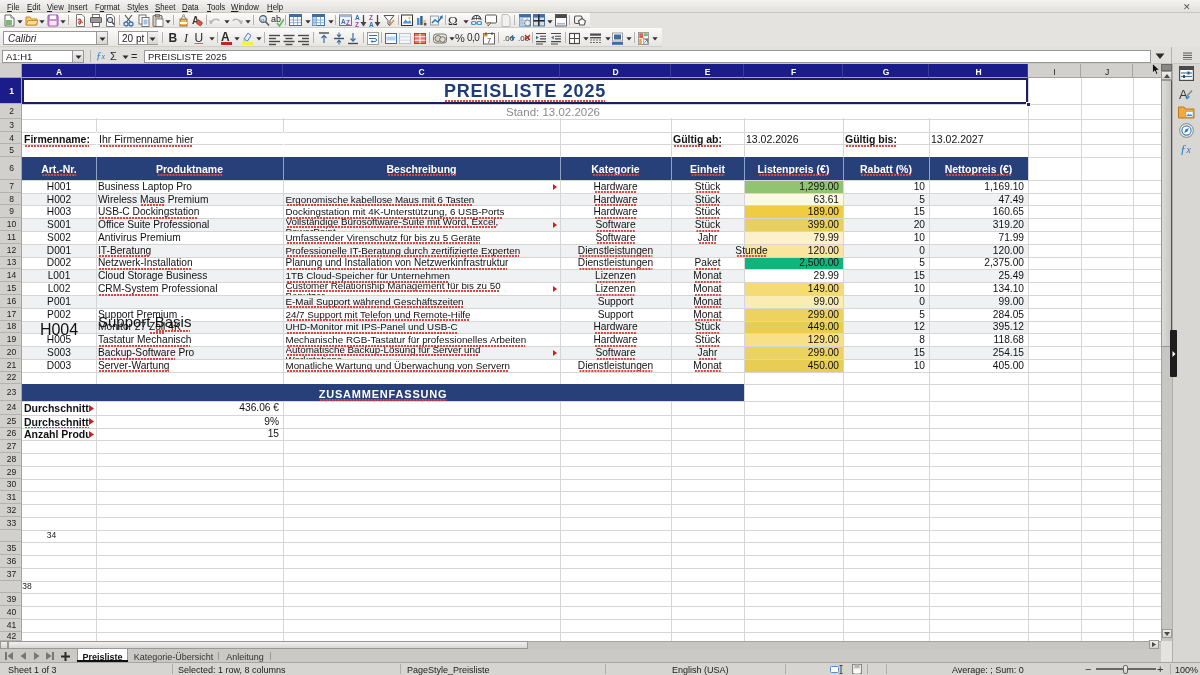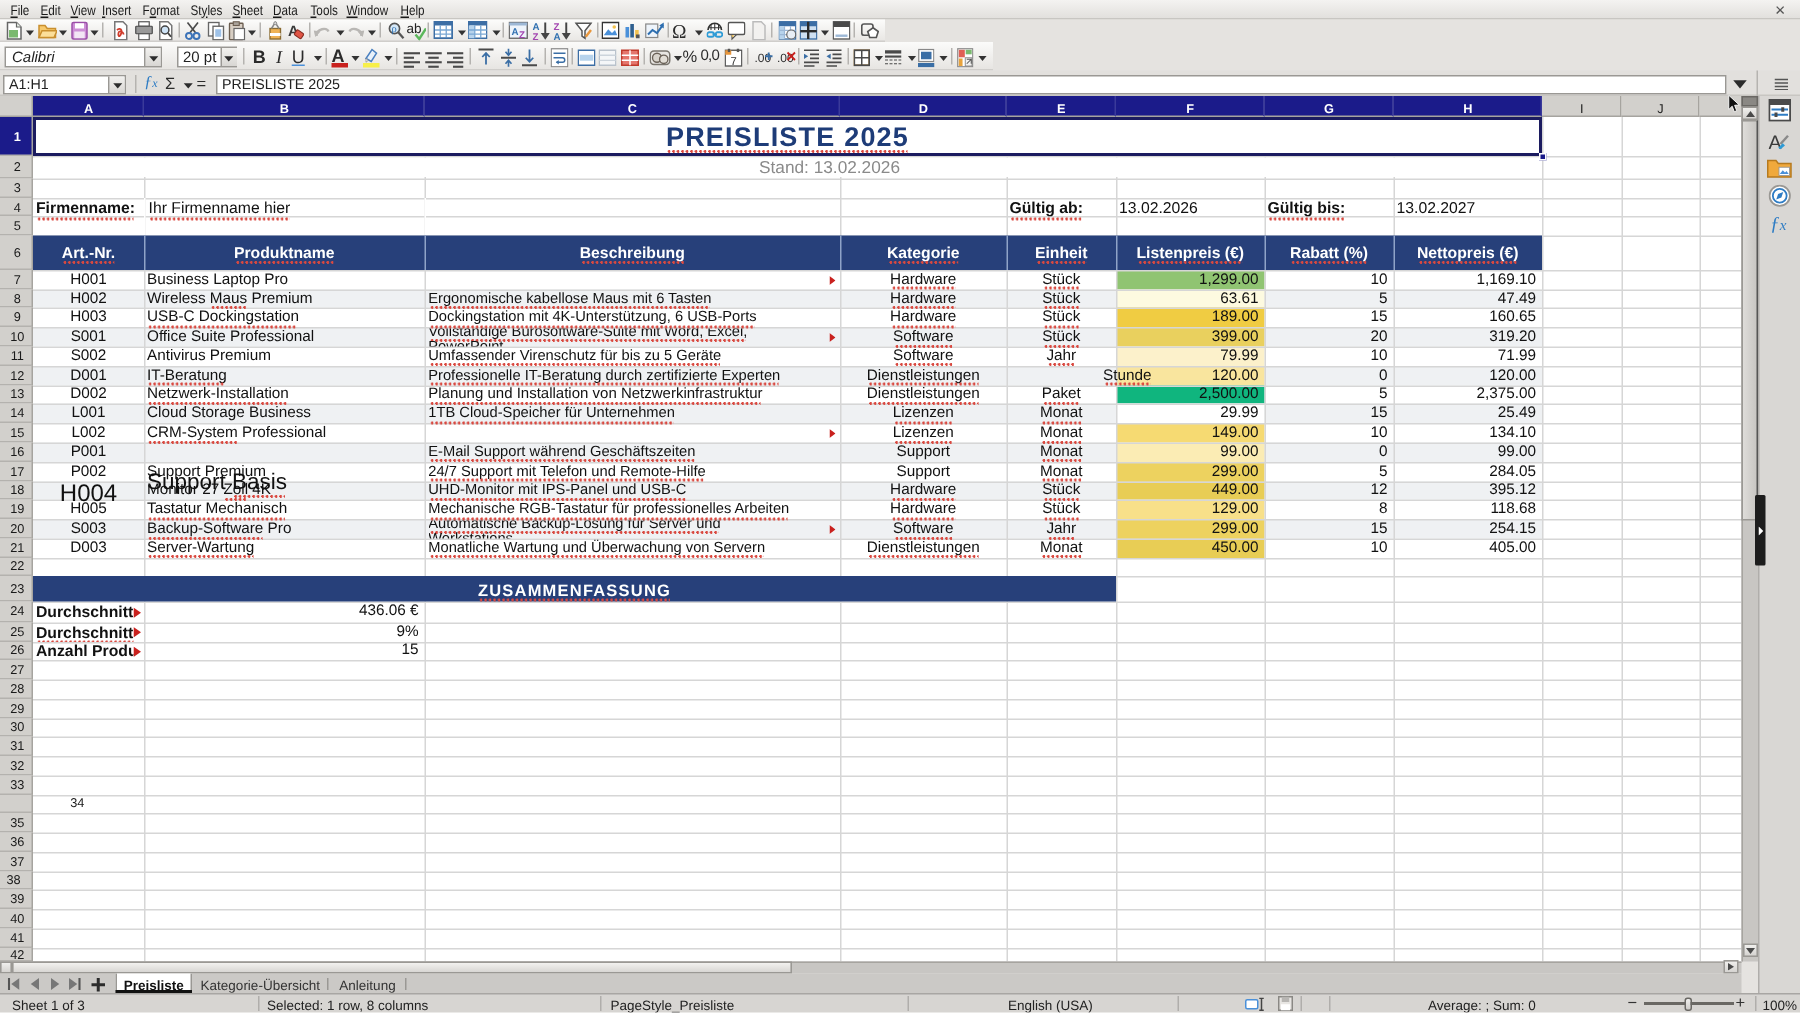--- a/index.html
+++ b/index.html
@@ -496,21 +496,21 @@
 <div style="position:absolute;left:11.5px;top:517.625px;transform:translateX(-50%);white-space:pre;font-size:8.5px;color:#1a1a1a;line-height:11px;">33</div>
 <div style="position:absolute;left:0px;top:529.5px;width:22px;height:12.75px;background:#d2d0cc;border-right:1px solid #a6a49f;border-bottom:1px solid #b4b2ae;"></div>
 <div style="position:absolute;left:11.5px;top:530.375px;transform:translateX(-50%);white-space:pre;font-size:8.5px;color:#1a1a1a;line-height:11px;margin-left:40px;">34</div>
 <div style="position:absolute;left:0px;top:542.25px;width:22px;height:12.75px;background:#d2d0cc;border-right:1px solid #a6a49f;border-bottom:1px solid #b4b2ae;"></div>
 <div style="position:absolute;left:11.5px;top:543.125px;transform:translateX(-50%);white-space:pre;font-size:8.5px;color:#1a1a1a;line-height:11px;">35</div>
 <div style="position:absolute;left:0px;top:555.0px;width:22px;height:12.75px;background:#d2d0cc;border-right:1px solid #a6a49f;border-bottom:1px solid #b4b2ae;"></div>
 <div style="position:absolute;left:11.5px;top:555.875px;transform:translateX(-50%);white-space:pre;font-size:8.5px;color:#1a1a1a;line-height:11px;">36</div>
 <div style="position:absolute;left:0px;top:567.75px;width:22px;height:12.75px;background:#d2d0cc;border-right:1px solid #a6a49f;border-bottom:1px solid #b4b2ae;"></div>
 <div style="position:absolute;left:11.5px;top:568.625px;transform:translateX(-50%);white-space:pre;font-size:8.5px;color:#1a1a1a;line-height:11px;">37</div>
 <div style="position:absolute;left:0px;top:580.5px;width:22px;height:12.75px;background:#d2d0cc;border-right:1px solid #a6a49f;border-bottom:1px solid #b4b2ae;"></div>
-<div style="position:absolute;left:9px;top:581.375px;transform:translateX(-50%);white-space:pre;font-size:8.5px;color:#1a1a1a;line-height:11px;">38</div>
+<div style="position:absolute;left:27px;top:581.375px;transform:translateX(-50%);white-space:pre;font-size:8.5px;color:#1a1a1a;line-height:11px;">38</div>
 <div style="position:absolute;left:0px;top:593.25px;width:22px;height:12.75px;background:#d2d0cc;border-right:1px solid #a6a49f;border-bottom:1px solid #b4b2ae;"></div>
 <div style="position:absolute;left:11.5px;top:594.125px;transform:translateX(-50%);white-space:pre;font-size:8.5px;color:#1a1a1a;line-height:11px;">39</div>
 <div style="position:absolute;left:0px;top:606.0px;width:22px;height:12.75px;background:#d2d0cc;border-right:1px solid #a6a49f;border-bottom:1px solid #b4b2ae;"></div>
 <div style="position:absolute;left:11.5px;top:606.875px;transform:translateX(-50%);white-space:pre;font-size:8.5px;color:#1a1a1a;line-height:11px;">40</div>
 <div style="position:absolute;left:0px;top:618.75px;width:22px;height:12.75px;background:#d2d0cc;border-right:1px solid #a6a49f;border-bottom:1px solid #b4b2ae;"></div>
 <div style="position:absolute;left:11.5px;top:619.625px;transform:translateX(-50%);white-space:pre;font-size:8.5px;color:#1a1a1a;line-height:11px;">41</div>
 <div style="position:absolute;left:0px;top:631.5px;width:22px;height:9.5px;background:#d2d0cc;border-right:1px solid #a6a49f;border-bottom:1px solid #b4b2ae;"></div>
 <div style="position:absolute;left:11.5px;top:630.75px;transform:translateX(-50%);white-space:pre;font-size:8.5px;color:#1a1a1a;line-height:11px;">42</div>
 <div style="position:absolute;left:22.0px;top:192.6px;width:1006.0px;height:12.800000000000011px;background:#eff1f3;"></div>
 <div style="position:absolute;left:22.0px;top:218.2px;width:1006.0px;height:12.800000000000011px;background:#eff1f3;"></div>
@@ -682,20 +682,23 @@
 <div style="position:absolute;left:59.0px;top:270.2px;transform:translateX(-50%);white-space:pre;font-size:10.2px;color:#111;">L001</div>
 <div style="position:absolute;left:98px;top:270.2px;white-space:pre;font-size:10.2px;color:#111;">Cloud Storage Business</div>
 <div style="position:absolute;left:285.5px;top:270.2px;white-space:pre;font-size:9.8px;color:#111;"><span class="sq">1TB Cloud-Speicher für Unternehmen</span></div>
 <div style="position:absolute;left:615.5px;top:270.2px;transform:translateX(-50%);white-space:pre;font-size:10.2px;color:#111;"><span class="sq">Lizenzen</span></div>
 <div style="position:absolute;left:707.5px;top:270.2px;transform:translateX(-50%);white-space:pre;font-size:10.2px;color:#111;"><span class="sq">Monat</span></div>
 <div style="position:absolute;right:361px;top:270.2px;white-space:pre;font-size:10.2px;color:#111;">29.99</div>
 <div style="position:absolute;right:275px;top:270.2px;white-space:pre;font-size:10.2px;color:#111;">15</div>
 <div style="position:absolute;right:176px;top:270.2px;white-space:pre;font-size:10.2px;color:#111;">25.49</div>
 <div style="position:absolute;left:59.0px;top:283.1px;transform:translateX(-50%);white-space:pre;font-size:10.2px;color:#111;">L002</div>
 <div style="position:absolute;left:98px;top:283.1px;white-space:pre;font-size:10.2px;color:#111;"><span class="sq">CRM-System</span> Professional</div>
+<div style="position:absolute;left:285.5px;top:282.7px;width:271px;height:12.300000000000011px;overflow:hidden;">
+      <div style="position:absolute;top:-2px;white-space:pre;font-size:9.8px;color:#111;line-height:10px;"><span class="sq">Customer Relationship Management für bis zu 50</span><br><span class="sq">Benutzer</span></div>
+    </div>
 <svg style="position:absolute;left:553px;top:286.1px" width="4" height="6" viewBox="0 0 4 6">
       <path d="M0 0 L4 3 L0 6 Z" fill="#c9211e"></path>
     </svg>
 <div style="position:absolute;left:615.5px;top:283.1px;transform:translateX(-50%);white-space:pre;font-size:10.2px;color:#111;"><span class="sq">Lizenzen</span></div>
 <div style="position:absolute;left:707.5px;top:283.1px;transform:translateX(-50%);white-space:pre;font-size:10.2px;color:#111;"><span class="sq">Monat</span></div>
 <div style="position:absolute;right:361px;top:283.1px;white-space:pre;font-size:10.2px;color:#111;">149.00</div>
 <div style="position:absolute;right:275px;top:283.1px;white-space:pre;font-size:10.2px;color:#111;">10</div>
 <div style="position:absolute;right:176px;top:283.1px;white-space:pre;font-size:10.2px;color:#111;">134.10</div>
 <div style="position:absolute;left:59.0px;top:295.8px;transform:translateX(-50%);white-space:pre;font-size:10.2px;color:#111;">P001</div>
 <div style="position:absolute;left:98px;top:313px;white-space:pre;font-size:15px;color:#111;">Support <span class="sq">Basis</span></div>

